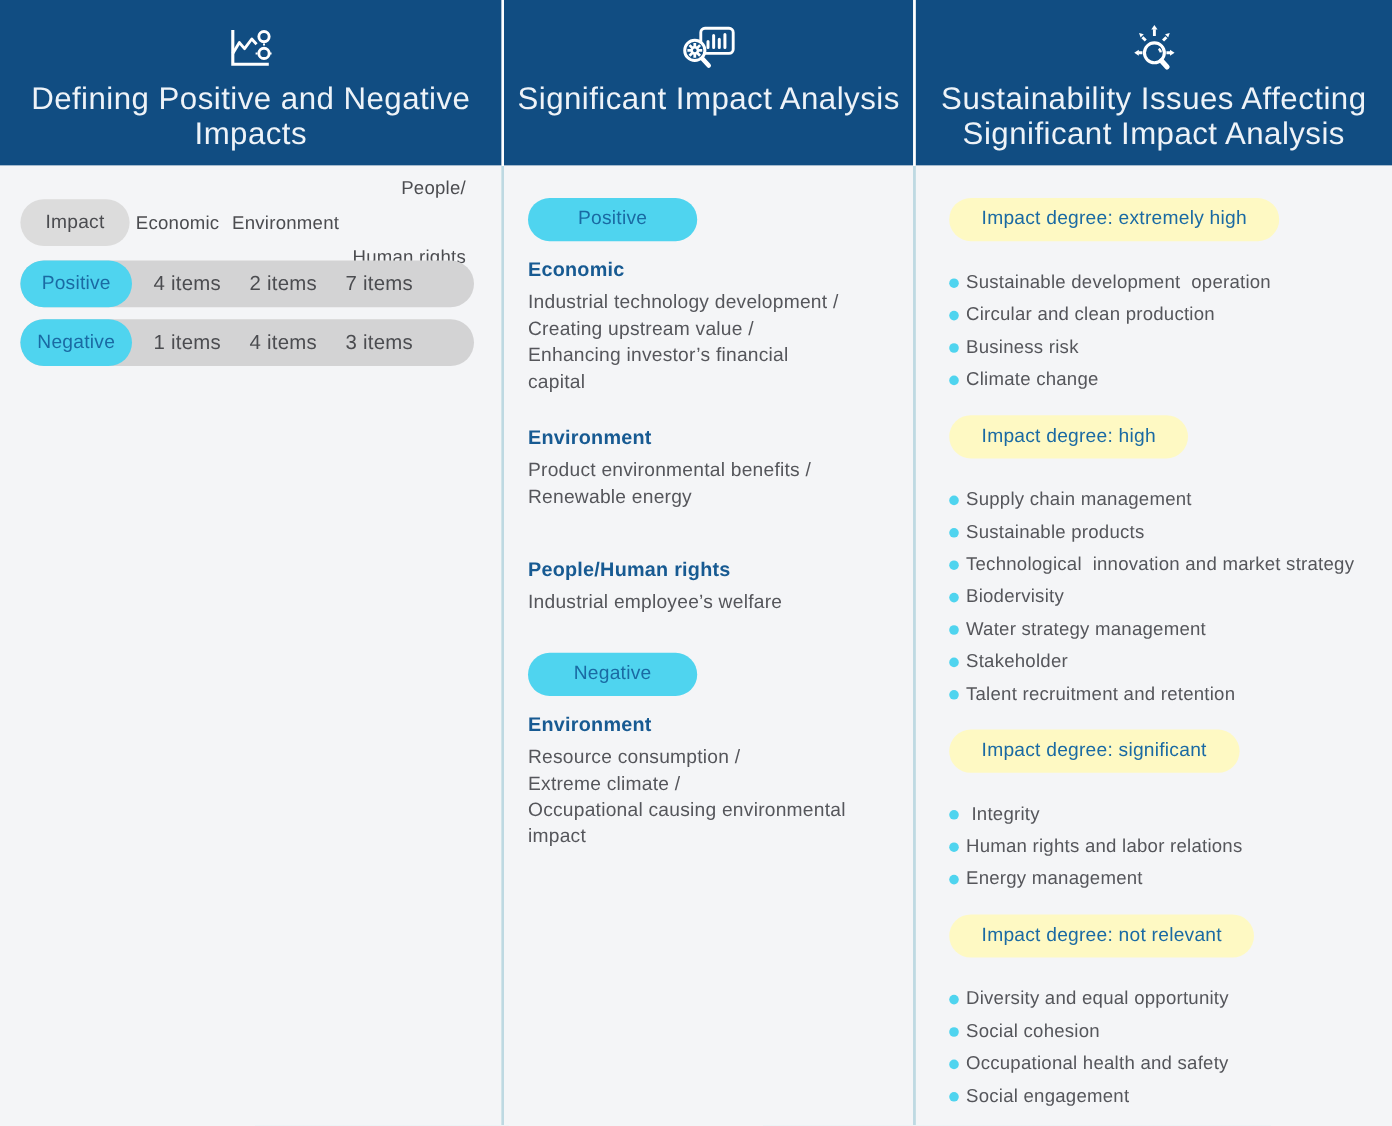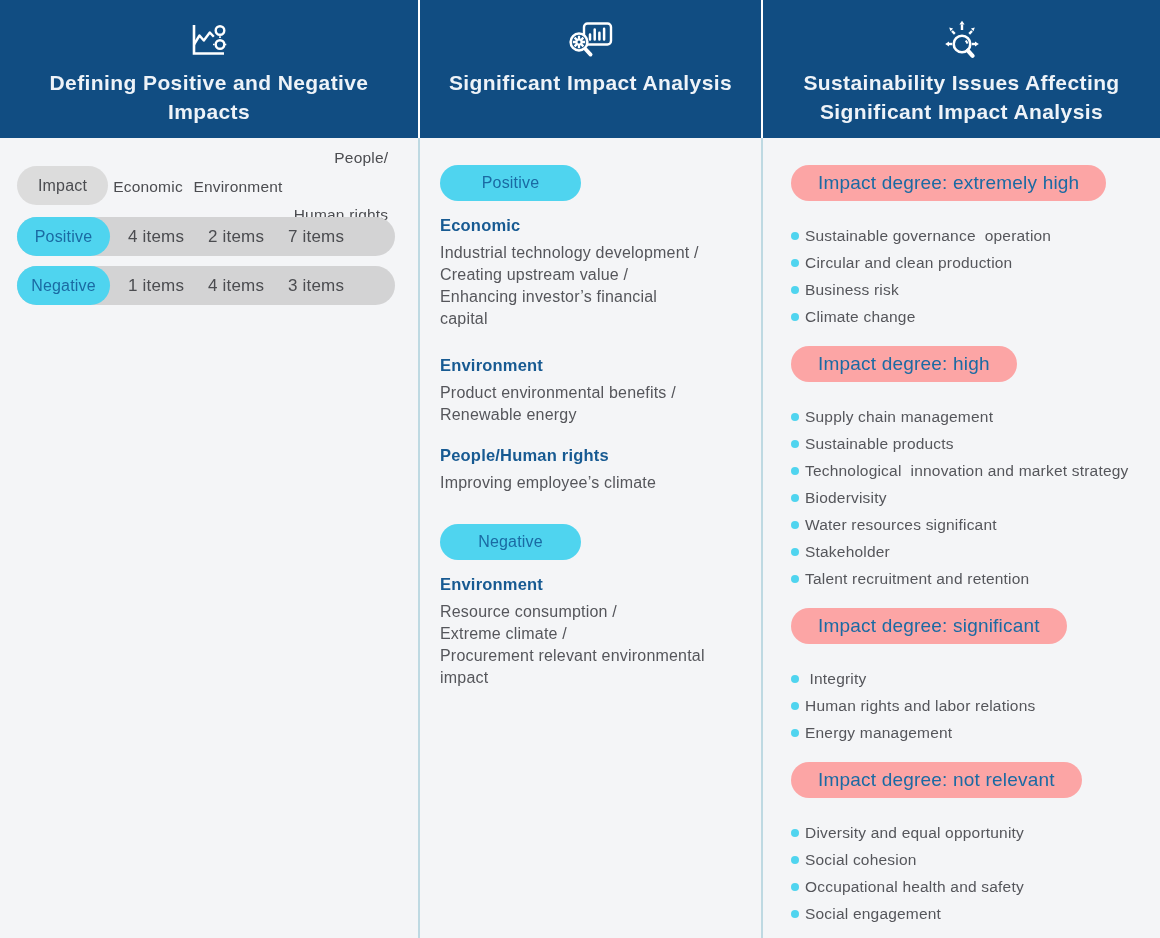--- a/index.html
+++ b/index.html
@@ -13,21 +13,21 @@
   }
   .col { display:flex; flex-direction:column; overflow:hidden; }
 
   
   .col-header {
     height:138px; background:#114d82; color:#eef3f8;
     display:flex; flex-direction:column; align-items:center;
     padding-top:16px; flex:0 0 auto;
   }
   .hdr-icon { height:48px; display:flex; align-items:center; justify-content:center; }
-  .hdr-title { margin-top:4px; text-align:center; font-size:21px; line-height:29px; letter-spacing:.4px; font-weight:700; }
+  .hdr-title { margin-top:4px; text-align:center; font-size:26px; line-height:29px; letter-spacing:.4px; font-weight:400; }
 
   
   .col-body { flex:1 1 auto; background:#f4f5f7; }
 
   
   .body-table { padding:28px 0 0 17px; }
   .tbl-head { position:relative; width:378px; height:40px; margin-bottom:11px; }
   .corner-pill {
     position:absolute; left:0; top:0; width:91px; height:39px; border-radius:20px;
     background:#dcdcdc; color:#4b4c50; font-size:16px;
@@ -50,30 +50,30 @@
 
   
   .body-mid { padding:27px 14px 0 20px; color:#55565b; }
   .mid-pill {
     width:141px; height:36px; border-radius:18px; background:#4fd4ef;
     color:#1a6aa3; font-size:16px; letter-spacing:.2px;
     display:flex; align-items:center; justify-content:center;
   }
   .grp { margin-top:24px; }
   .grp--first { margin-top:13px; }
-  .grp--big { margin-top:18px; }
+  .grp--big { margin-top:38px; }
   .grp-heading { color:#175a92; font-weight:700; font-size:16.5px; line-height:22px; margin-bottom:6px; letter-spacing:.2px; }
   .grp-line { font-size:16px; line-height:22px; letter-spacing:.2px; white-space:pre; }
   .neg-wrap { margin-top:30px; }
 
   
   .body-right { padding:27px 4px 0 28px; color:#55565b; }
   .idg-pill {
     display:inline-block; height:36px; line-height:36px; border-radius:18px;
-    background:#fca5a5; color:#1a6aa3; font-size:19px; letter-spacing:.2px;
+    background:#fef9c3; color:#1a6aa3; font-size:16px; letter-spacing:.2px;
     padding:0 27px; margin-bottom:21px;
   }
   .idg-pill--next { margin-top:16px; }
   .bullets { list-style:none; }
   .bullets li { display:flex; align-items:flex-start; line-height:27px; }
   .dot { flex:0 0 auto; width:8px; height:8px; border-radius:50%; background:#4fd4ef; margin:10px 6px 0 0; }
   .b-text { font-size:15.5px; letter-spacing:.2px; white-space:pre; }
 
   svg { display:block; }
 </style>
@@ -154,32 +154,32 @@
       </div>
 
       <div class="grp">
         <div class="grp-heading">Environment</div>
         <div class="grp-line">Product environmental benefits /</div>
         <div class="grp-line">Renewable energy</div>
       </div>
 
       <div class="grp grp--big">
         <div class="grp-heading">People/Human rights</div>
-        <div class="grp-line">Improving employee’s climate</div>
+        <div class="grp-line">Industrial employee’s welfare</div>
       </div>
 
       <div class="neg-wrap">
         <div class="mid-pill">Negative</div>
       </div>
 
       <div class="grp grp--first">
         <div class="grp-heading">Environment</div>
         <div class="grp-line">Resource consumption /</div>
         <div class="grp-line">Extreme climate /</div>
-        <div class="grp-line">Procurement relevant environmental</div>
+        <div class="grp-line">Occupational causing environmental</div>
         <div class="grp-line">impact</div>
       </div>
 
     </div>
   </div>
 
   <div class="col">
     <div class="col-header">
       <div class="hdr-icon">
         <svg width="52" height="46" viewBox="0 0 52 46" fill="none" stroke="#ffffff">
@@ -202,21 +202,21 @@
         <div>Sustainability Issues Affecting</div>
         <div>Significant Impact Analysis</div>
       </div>
     </div>
     <div class="col-body body-right">
 
       <div><span class="idg-pill">Impact degree: extremely high</span></div>
       <ul class="bullets">
         <li>
             <span class="dot"></span>
-            <span class="b-text">Sustainable governance  operation</span>
+            <span class="b-text">Sustainable development  operation</span>
           </li>
         <li>
             <span class="dot"></span>
             <span class="b-text">Circular and clean production</span>
           </li>
         <li>
             <span class="dot"></span>
             <span class="b-text">Business risk</span>
           </li>
         <li>
@@ -238,21 +238,21 @@
         <li>
             <span class="dot"></span>
             <span class="b-text">Technological  innovation and market strategy</span>
           </li>
         <li>
             <span class="dot"></span>
             <span class="b-text">Biodervisity</span>
           </li>
         <li>
             <span class="dot"></span>
-            <span class="b-text">Water resources significant</span>
+            <span class="b-text">Water strategy management</span>
           </li>
         <li>
             <span class="dot"></span>
             <span class="b-text">Stakeholder</span>
           </li>
         <li>
             <span class="dot"></span>
             <span class="b-text">Talent recruitment and retention</span>
           </li>
       </ul>

